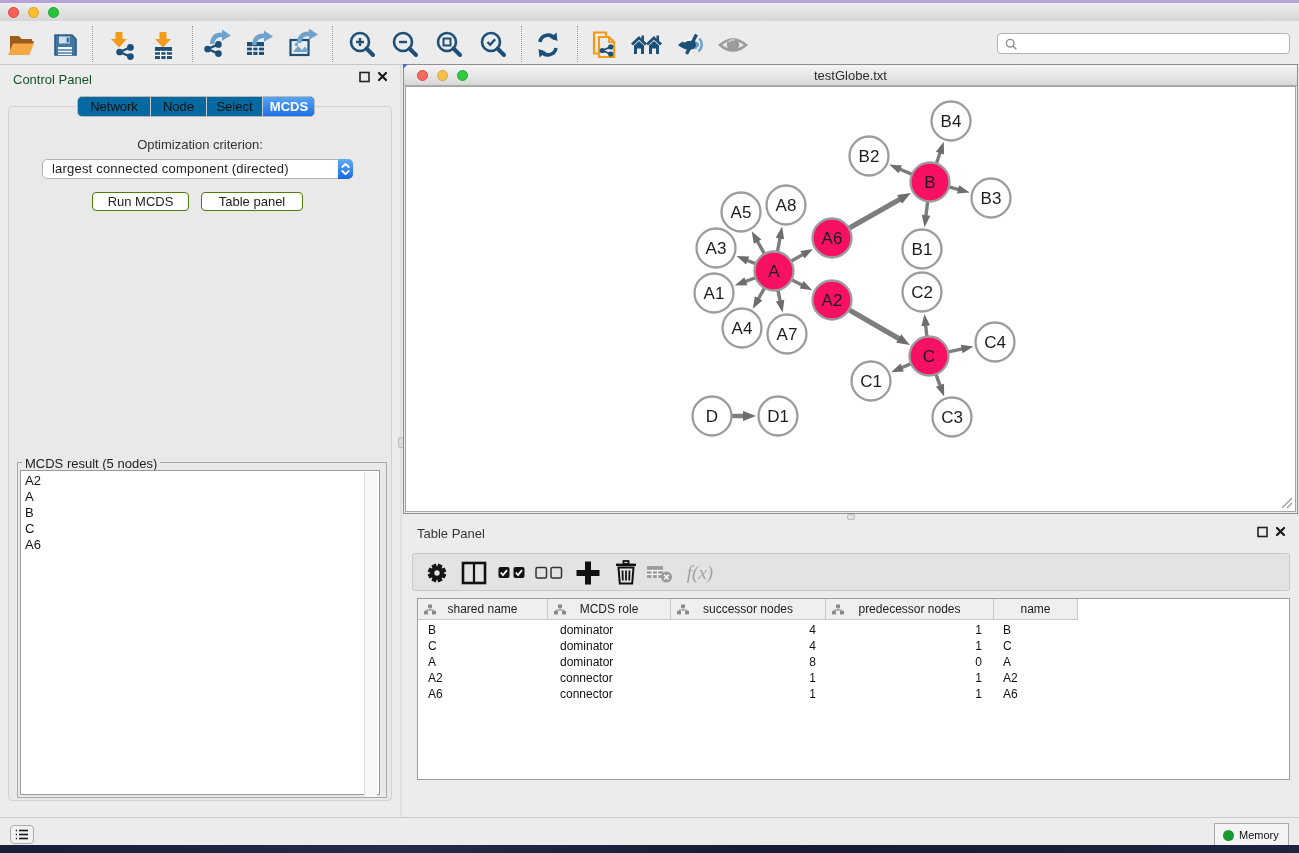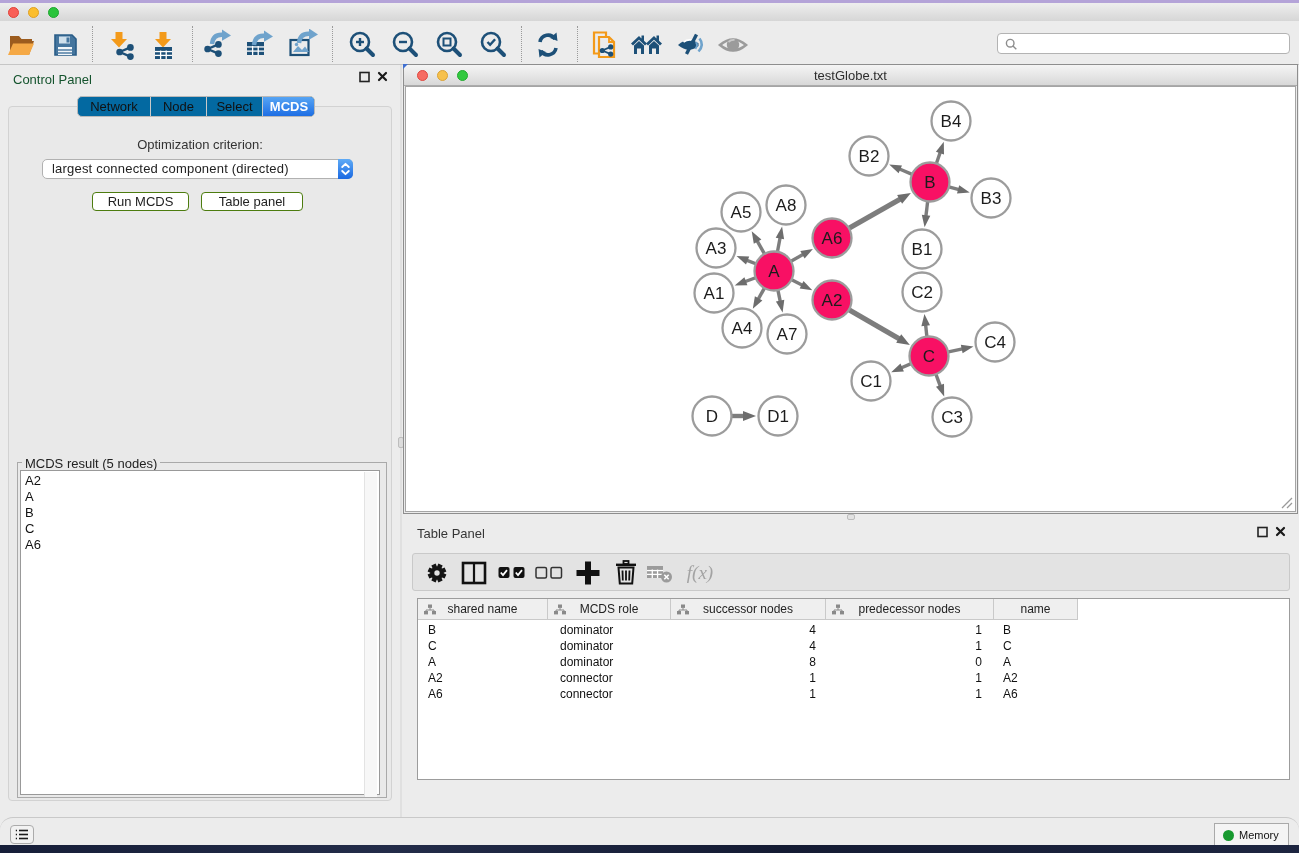--- a/index.html
+++ b/index.html
@@ -66,21 +66,21 @@
 .th { top:0; height:21px; background:#efefef; border-right:1px solid #c9c9c9;
   border-bottom:1px solid #c9c9c9; font-size:12px; color:#222; text-align:center; line-height:21px; }
 .td { font-size:12px; color:#111; height:16px; line-height:16px; }
 
 #bot-tabs { left:672px; top:787px; width:357px; height:21px; background:#fff;
   border:1px solid #b9b9b9; border-radius:5px; display:flex; overflow:hidden; }
 #bot-tabs .tab { flex:none; font-size:13px; color:#111; text-align:center; line-height:19px;
   border-right:1px solid #c9c9c9; }
 #bot-tabs .tab.sel { background:linear-gradient(#57a5f4,#1e6ee4); color:#fff; border-right:none; }
 
-#statusbar { left:0; top:814px; width:1299px; height:28px; background:#ececec; border-top:1px solid #c9c9c9;border-radius:13px; }
+#statusbar { left:0; top:814px; width:1299px; height:28px; background:#ececec; border-top:1px solid #c9c9c9; }
 #st-left { left:10px; top:7px; width:24px; height:19px; background:#f2f2f2;
   border:1px solid #ababab; border-radius:4px; }
 #st-mem { left:1214px; top:5px; width:75px; height:23px; background:#f4f4f4;
   border:1px solid #a9a9a9; font-size:11px; color:#111; }
 #st-mem .dot { left:8px; top:6px; width:11px; height:11px; border-radius:50%; background:#189a30; }
 #st-mem .lbl { left:24px; top:5px; }
 #desktop-bottom { left:0; top:845px; width:1299px; height:8px;
   background:linear-gradient(90deg,#161e38,#232c49 30%,#141b33 60%,#1d2540); }
 </style>
 </head>

